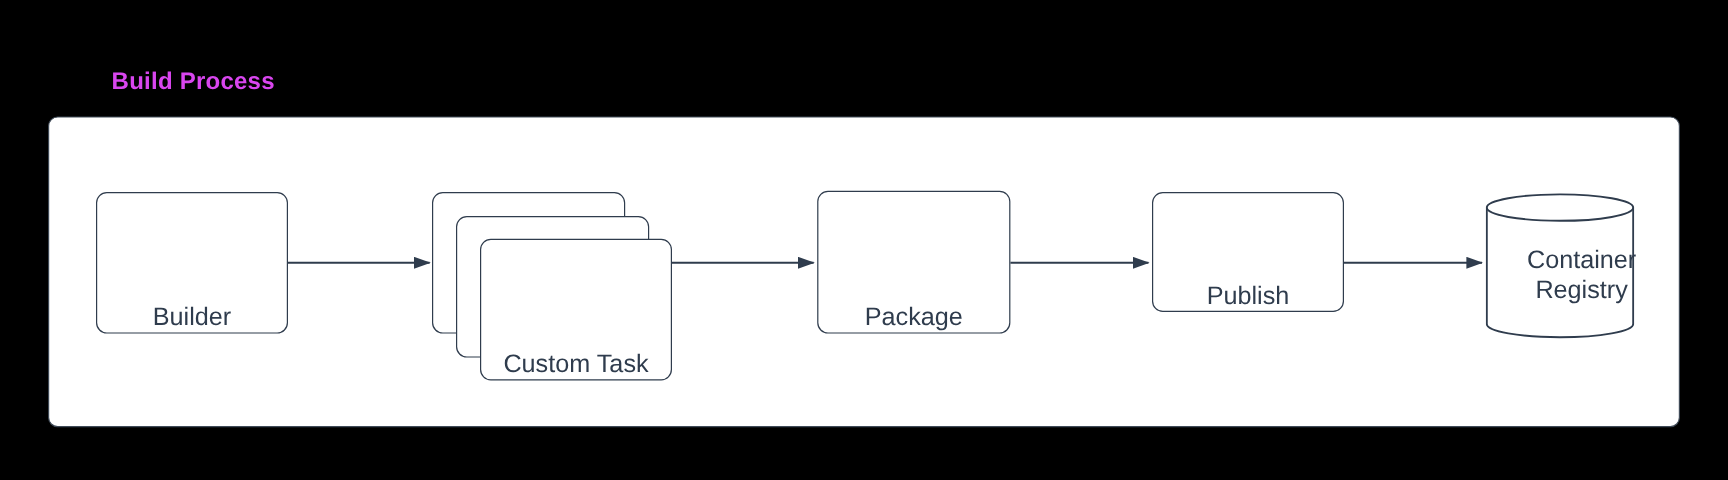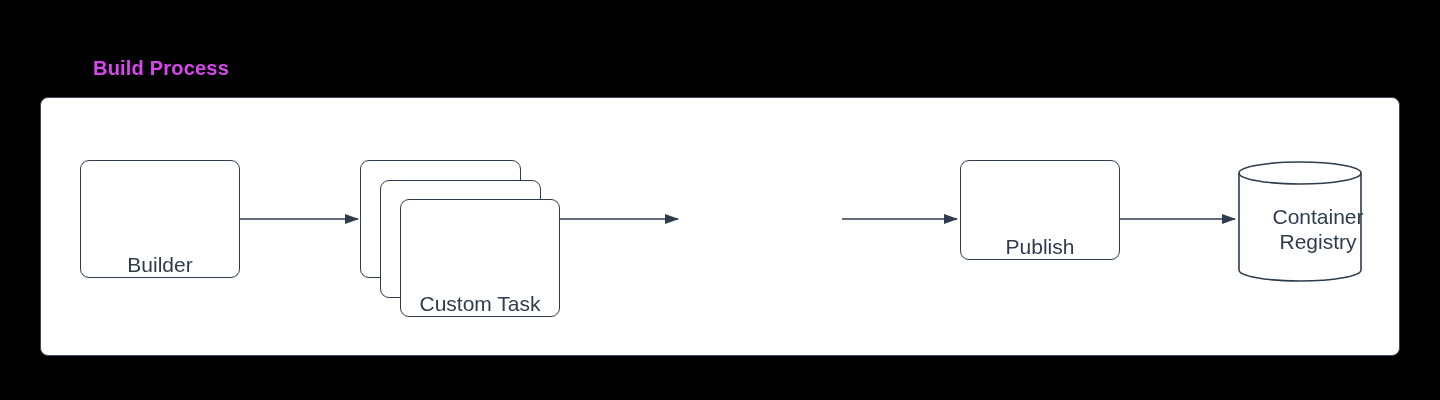--- a/index.html
+++ b/index.html
@@ -97,20 +97,23 @@
   <div class="node stack-back">
     <span>Custom Task</span>
   </div>
   <div class="node stack-middle">
     <span>Custom Task</span>
   </div>
   <div class="node stack-front">
     <span>Custom Task</span>
   </div>
 
+  <div class="node package">
+    <span>Package</span>
+  </div>
 
   <div class="node publish">
     <span>Publish</span>
   </div>
 
   <svg class="cylinder-shape" width="124" height="124" viewBox="0 0 124 124">
     <path d="M1 13 a61 11 0 0 1 122 0 v97 a61 11 0 0 1 -122 0 z" fill="#ffffff" stroke="#2f3c4d" stroke-width="1.6"></path>
     <path d="M1 13 a61 11 0 0 0 122 0" fill="none" stroke="#2f3c4d" stroke-width="1.6"></path>
   </svg>
   <div class="cylinder-label">Container Registry</div>

